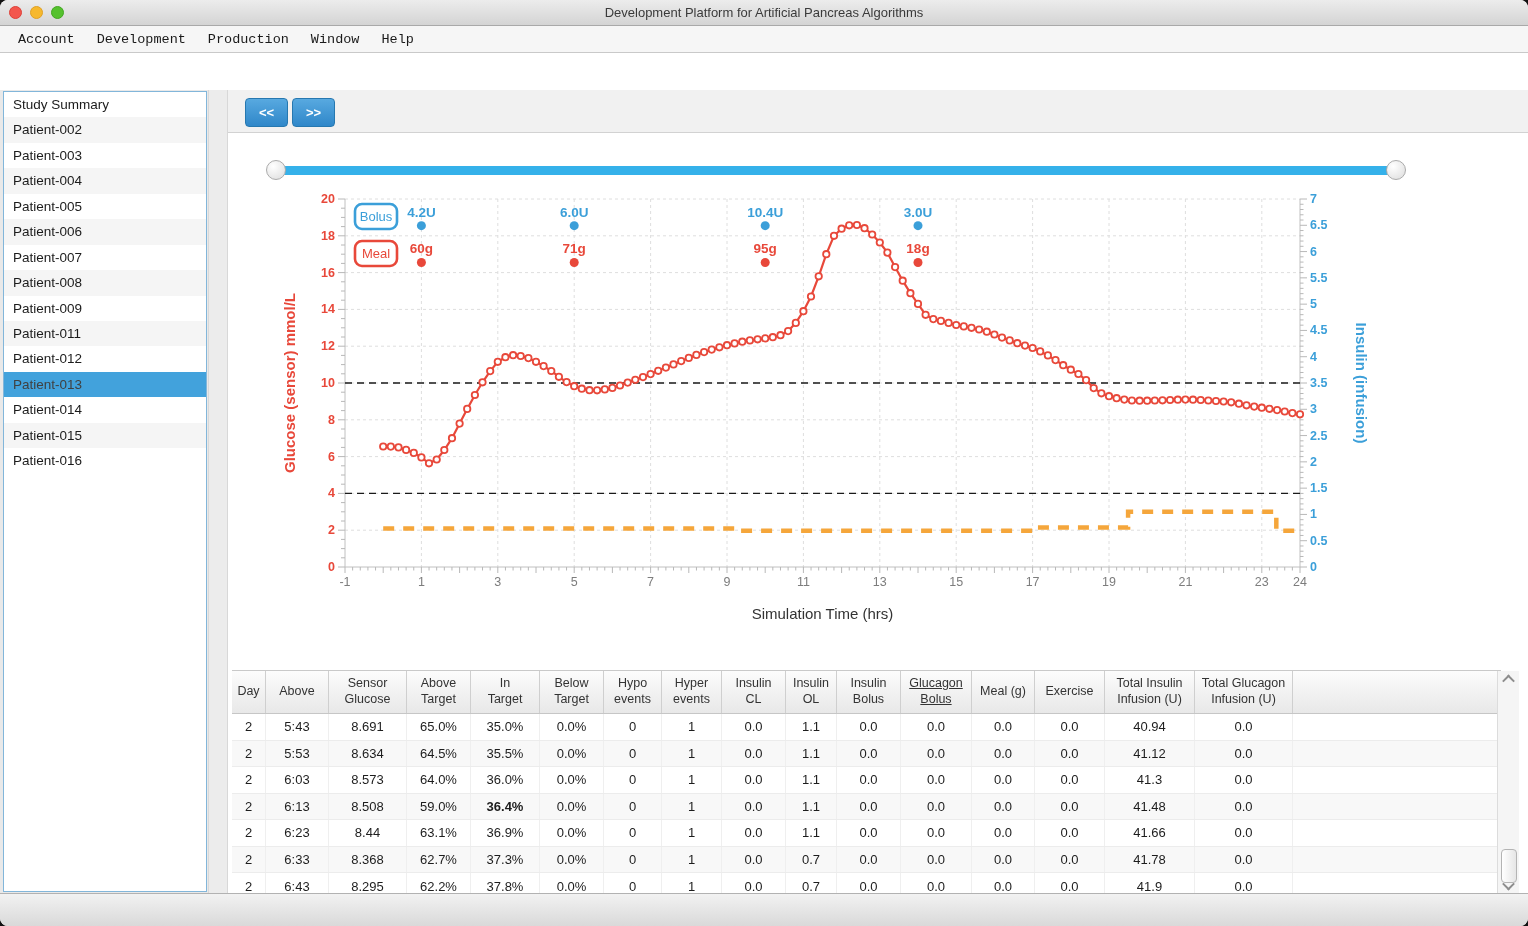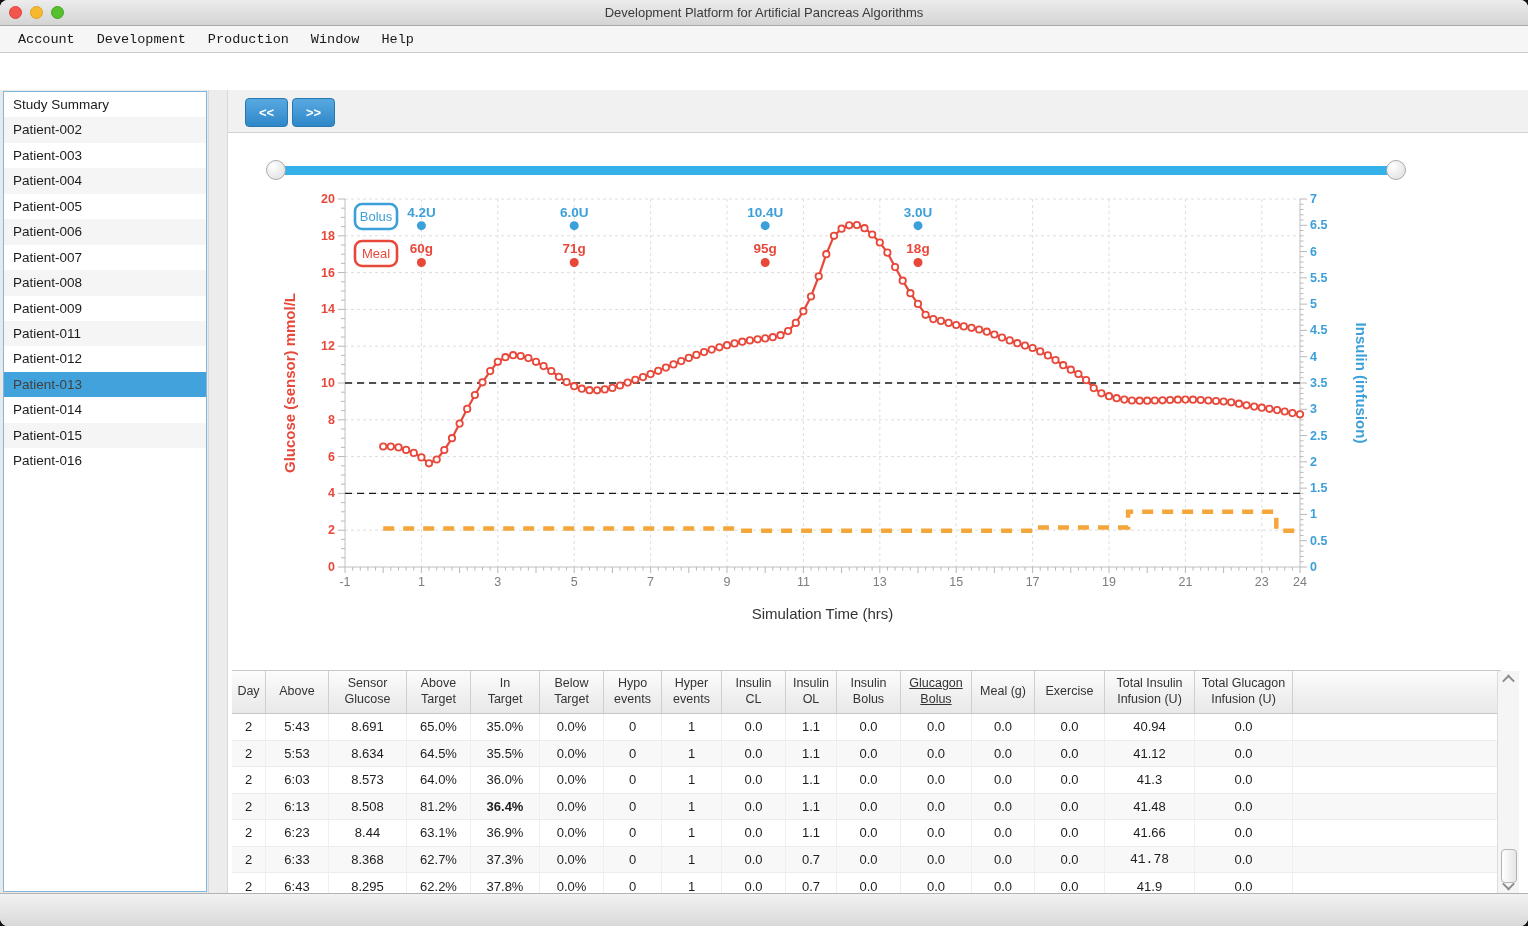--- a/index.html
+++ b/index.html
@@ -686,21 +686,21 @@
             <div class="td" style="width: 63px;">0.0</div>
             <div class="td" style="width: 70px;">0.0</div>
             <div class="td" style="width: 90px;">41.3</div>
             <div class="td" style="width: 98px;">0.0</div>
             <div class="td" style="flex: 1 1 0%; border-right: none;"></div>
           </div>
           <div class="trow alt">
             <div class="td" style="width: 34px;">2</div>
             <div class="td" style="width: 63px;">6:13</div>
             <div class="td" style="width: 78px;">8.508</div>
-            <div class="td" style="width: 64px;">81.2%</div>
+            <div class="td" style="width: 64px;">59.0%</div>
             <div class="td" style="width: 69px; font-weight: bold;">36.4%</div>
             <div class="td" style="width: 64px;">0.0%</div>
             <div class="td" style="width: 58px;">0</div>
             <div class="td" style="width: 60px;">1</div>
             <div class="td" style="width: 64px;">0.0</div>
             <div class="td" style="width: 51px;">1.1</div>
             <div class="td" style="width: 64px;">0.0</div>
             <div class="td" style="width: 71px;">0.0</div>
             <div class="td" style="width: 63px;">0.0</div>
             <div class="td" style="width: 70px;">0.0</div>
@@ -735,21 +735,21 @@
             <div class="td" style="width: 69px;">37.3%</div>
             <div class="td" style="width: 64px;">0.0%</div>
             <div class="td" style="width: 58px;">0</div>
             <div class="td" style="width: 60px;">1</div>
             <div class="td" style="width: 64px;">0.0</div>
             <div class="td" style="width: 51px;">0.7</div>
             <div class="td" style="width: 64px;">0.0</div>
             <div class="td" style="width: 71px;">0.0</div>
             <div class="td" style="width: 63px;">0.0</div>
             <div class="td" style="width: 70px;">0.0</div>
-            <div class="td" style="width: 90px; font-family: Liberation Mono, monospace;">41.78</div>
+            <div class="td" style="width: 90px;">41.78</div>
             <div class="td" style="width: 98px;">0.0</div>
             <div class="td" style="flex: 1 1 0%; border-right: none;"></div>
           </div>
           <div class="trow">
             <div class="td" style="width: 34px;">2</div>
             <div class="td" style="width: 63px;">6:43</div>
             <div class="td" style="width: 78px;">8.295</div>
             <div class="td" style="width: 64px;">62.2%</div>
             <div class="td" style="width: 69px;">37.8%</div>
             <div class="td" style="width: 64px;">0.0%</div>

